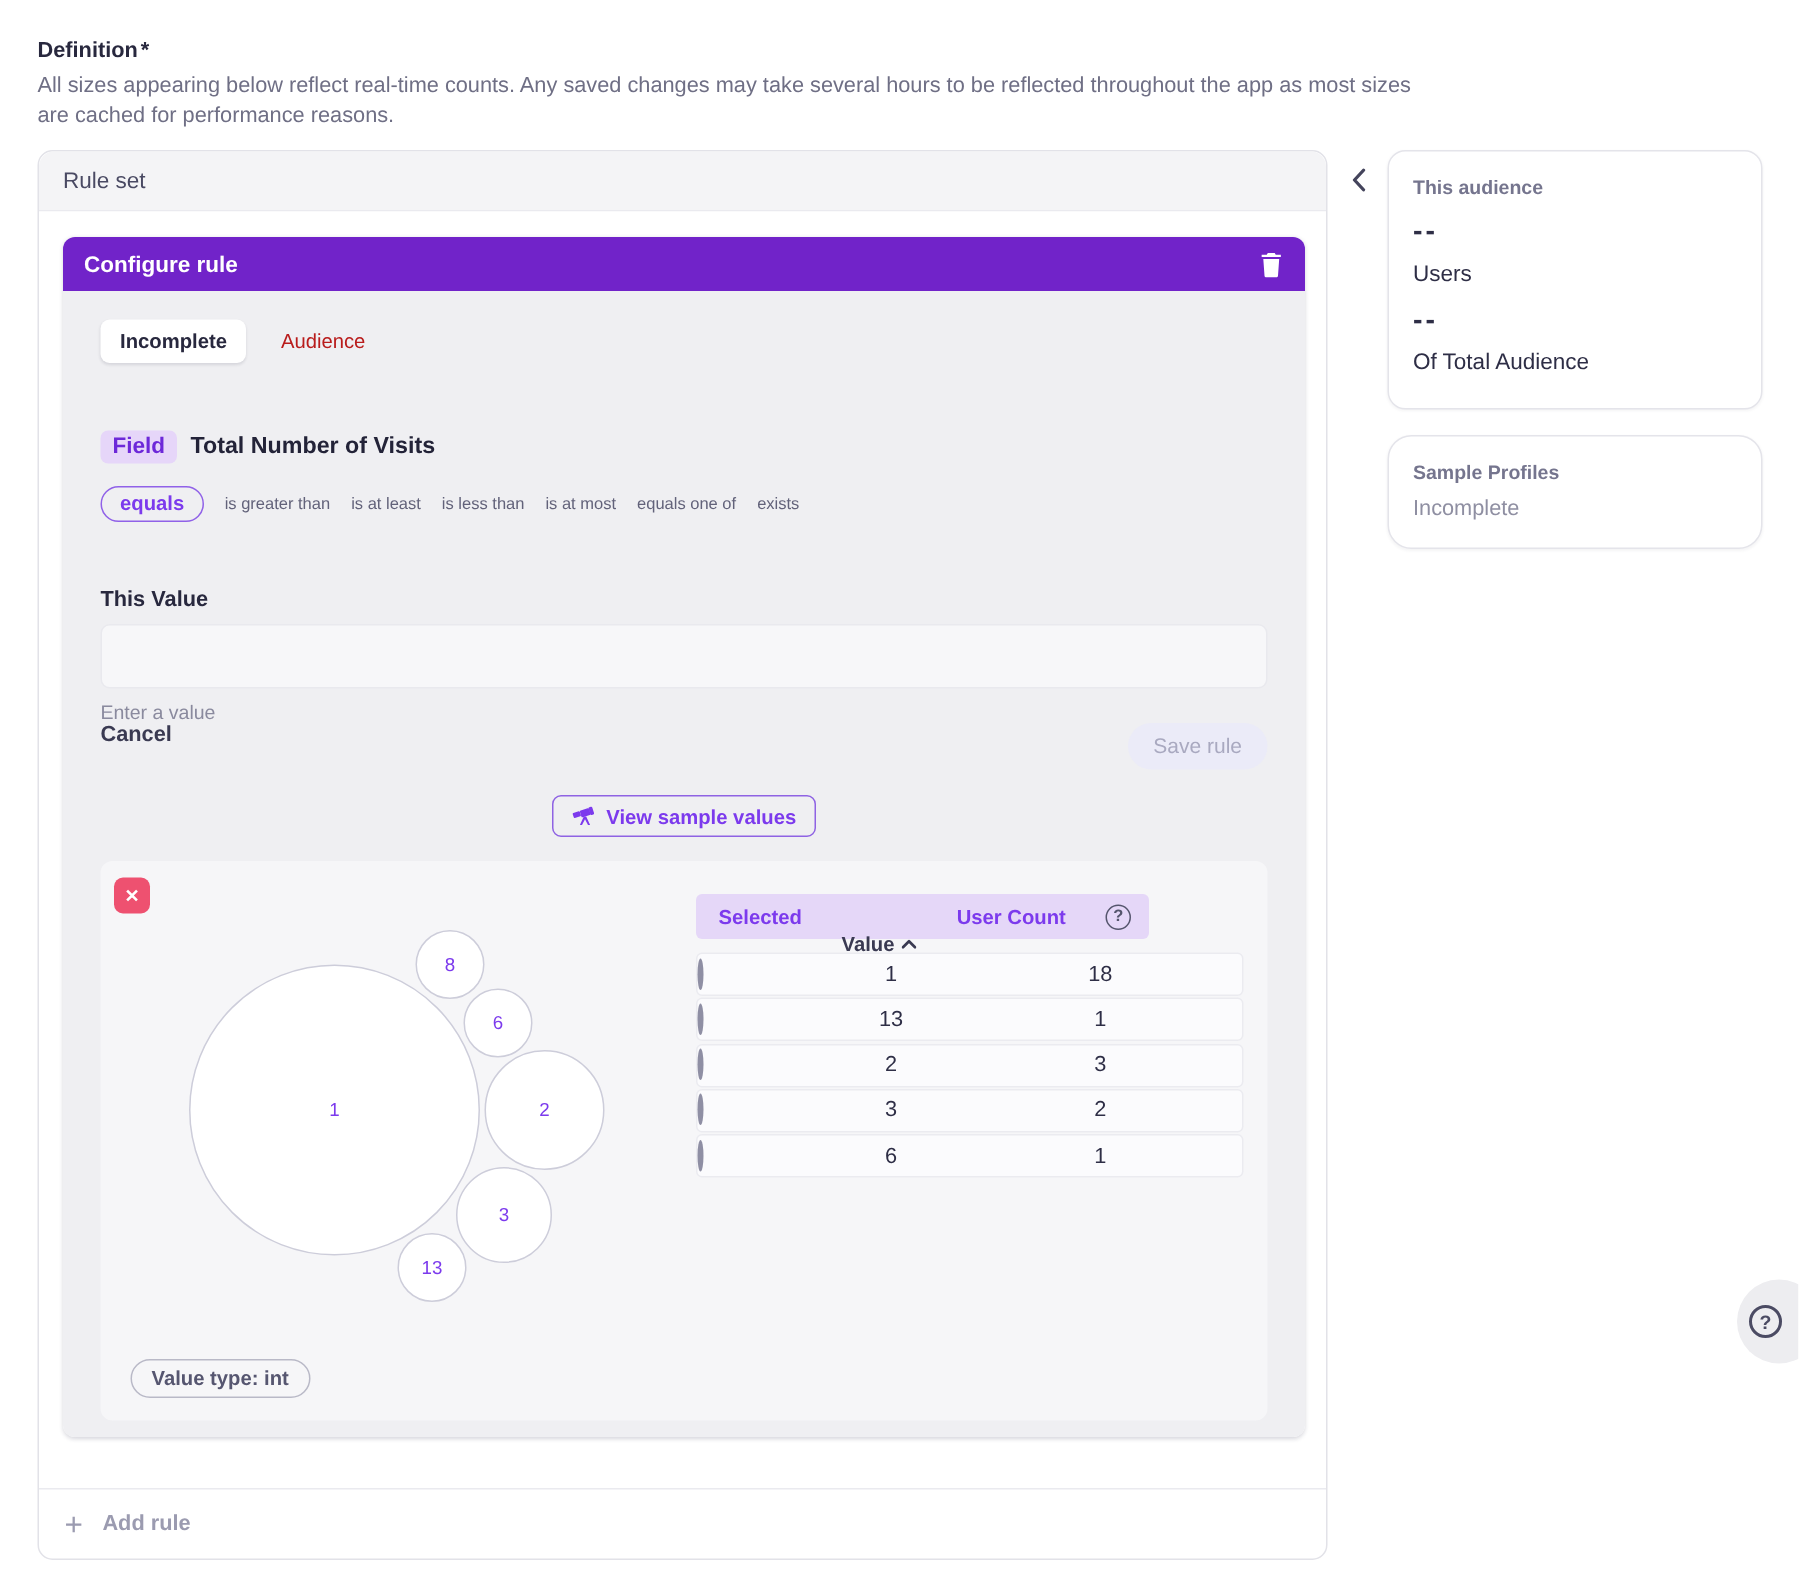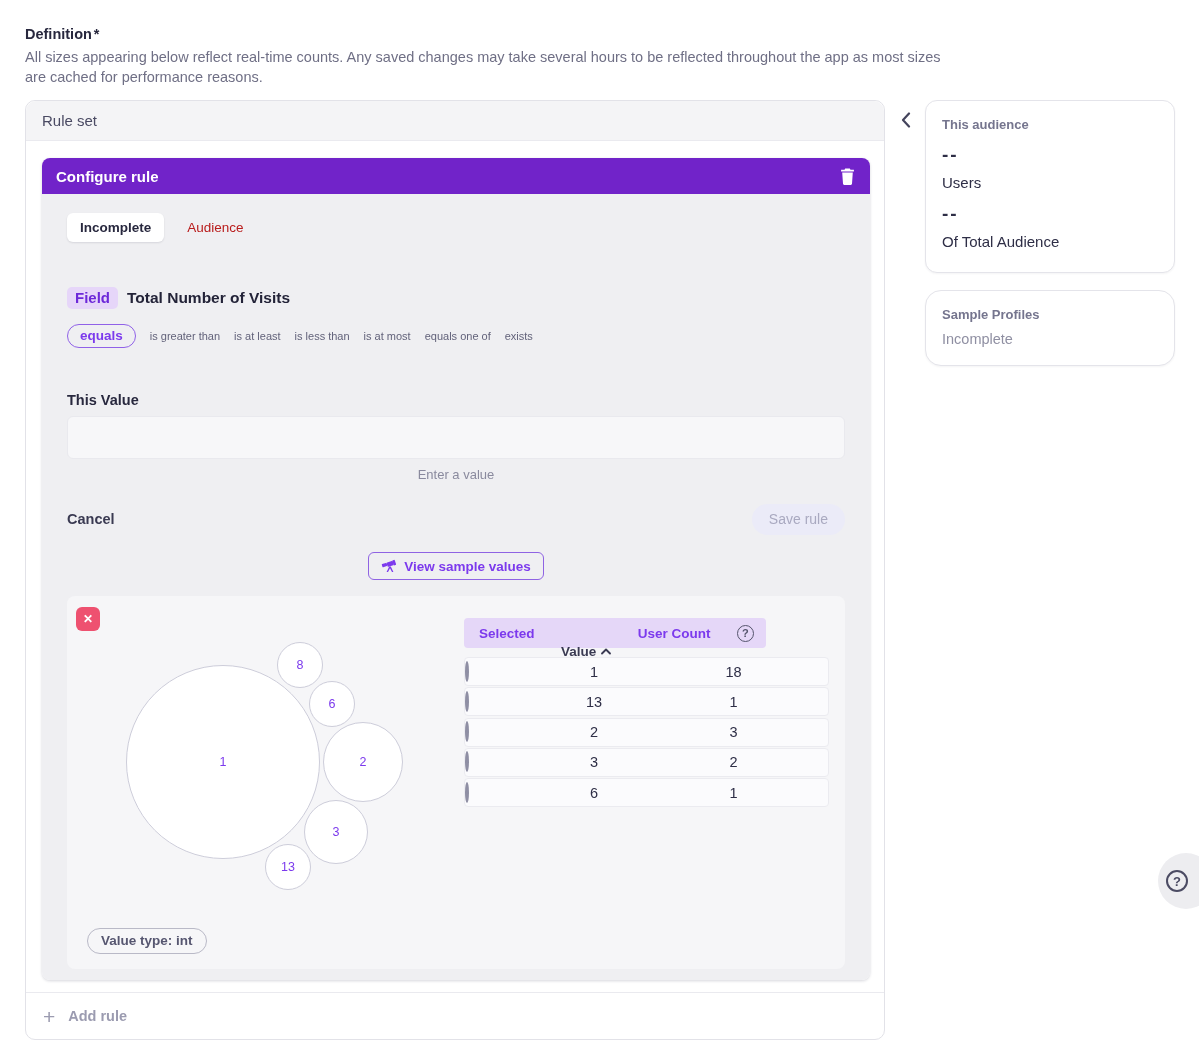--- a/index.html
+++ b/index.html
@@ -34,23 +34,23 @@
   .field-row { margin-top:44px; display:flex; align-items:center; gap:9px; height:24px; }
   .field-badge { background:#e6d6f9; color:#6d28d9; font-size:15px; font-weight:bold; padding:2px 8px 3px; border-radius:5px; }
   .field-name { font-size:15.5px; font-weight:bold; color:#232338; }
 
   .operators { margin-top:14px; display:flex; align-items:center; gap:14px; height:24px; }
   .op-pill { border:1px solid #9061e8; color:#7c3aed; border-radius:13px; padding:3px 12px 4px; font-size:13.5px; font-weight:bold; cursor:pointer; }
   .op-text { color:#62627a; font-size:11px; font-weight:400; cursor:pointer; }
 
   .value-label { margin-top:44px; font-size:14.5px; font-weight:bold; color:#28283e; }
   .value-input { margin-top:8px; width:778px; height:43px; background:#f7f7f9; border:1px solid #e9e9ee; border-radius:6px; font-size:14px; padding:0 12px; color:#28283e; outline:none; }
-  .helper { margin-top:8px; font-size:13px; color:#8a8a9e;text-align:center; }
-
-  .cfg-footer { margin-top:22px; display:flex; align-items:center; height:30px; }
+  .helper { margin-top:8px; font-size:13px; color:#8a8a9e; }
+
+  .cfg-footer { display:flex; align-items:flex-start; height:30px; }
   .cancel { font-size:14.5px; font-weight:600; color:#3a3a52; cursor:pointer; }
   .save-btn { margin-left:auto; background:#ebebf8; color:#a9a9c0; border:none; border-radius:16px; padding:7px 17px 8px; font-size:14px; font-family:inherit; cursor:default; }
 
   .vsv-wrap { margin-top:18px; display:flex; justify-content:center; height:28px; }
   .vsv-btn { display:flex; align-items:center; gap:7px; border:1px solid #8f63e3; border-radius:6px; background:transparent; color:#7c3aed; font-size:13.5px; font-weight:600; font-family:inherit; padding:0 12px; cursor:pointer; }
 
   
   .sample-panel { position:relative; margin-top:16px; width:778px; height:373px; background:#f6f6f8; border-radius:8px; }
   .close-x { position:absolute; left:9px; top:11px; width:24px; height:24px; background:#ee5170; border:none; border-radius:6px; color:#fff; font-size:12px; font-weight:bold; line-height:24px; text-align:center; cursor:pointer; font-family:inherit; }
   .bubble { position:absolute; border:1px solid #cdcdda; border-radius:50%; background:#fff; display:flex; align-items:center; justify-content:center; color:#7c3aed; font-size:12.5px; }

